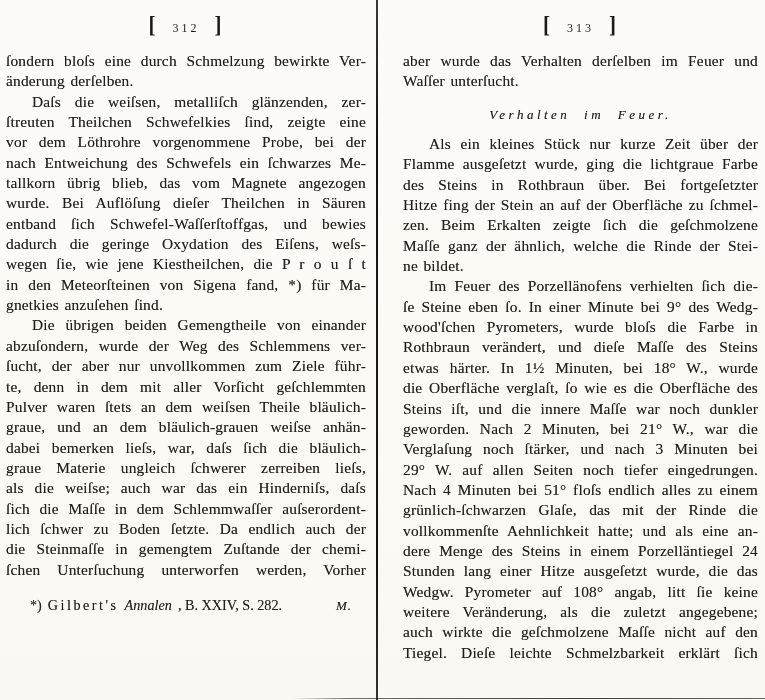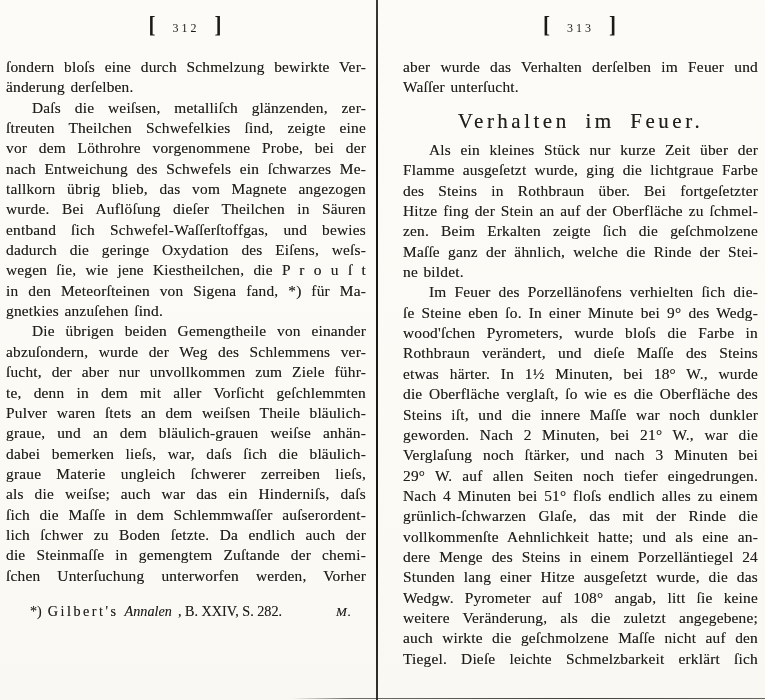--- a/index.html
+++ b/index.html
@@ -14,34 +14,34 @@
   .page{position:absolute;top:0;}
   .page.left{left:6px;width:360px;}
   .page.right{left:403px;width:355px;}
   .pagehead{
     margin-top:13px;height:26px;
     display:flex;justify-content:center;align-items:baseline;gap:15px;
     font-size:17px;letter-spacing:2px;color:#1c1a17;
   }
   .pagehead .bracket{font-size:21px;font-weight:bold;transform:scaleY(1.05);}
   .pagehead .num{font-size:12px;letter-spacing:3px;}
-  .body{margin-top:18px;}
+  .body{margin-top:12px;}
   .line{
     font-size:15.4px;line-height:20.35px;
     text-align:justify;text-align-last:justify;
     word-spacing:1.5px;letter-spacing:0.2px;
     white-space:normal;
     text-shadow:0 0 0.5px rgba(33,30,26,0.55);
   }
   .line.end{text-align-last:left;}
   .line.indent{padding-left:26px;}
   .line.heading{
     text-align:center;text-align-last:center;
-    letter-spacing:3.5px;word-spacing:7px;
-    margin:13px 0 9px 0;font-size:21px;
+    font-style:italic;letter-spacing:3.5px;word-spacing:7px;
+    margin:13px 0 9px 0;font-size:13px;
   }
   .footnote{
     margin-top:17px;padding-left:24px;padding-right:14px;
     font-size:14.2px;display:flex;align-items:baseline;gap:6px;
     text-shadow:0 0 0.5px rgba(33,30,26,0.5);
   }
   .footnote .sperr{letter-spacing:2.5px;text-align:right;}
   .footnote .ital{font-style:italic;}
   .footnote .sig{margin-left:auto;font-style:italic;font-size:13px;letter-spacing:1px;}
   .divider{

